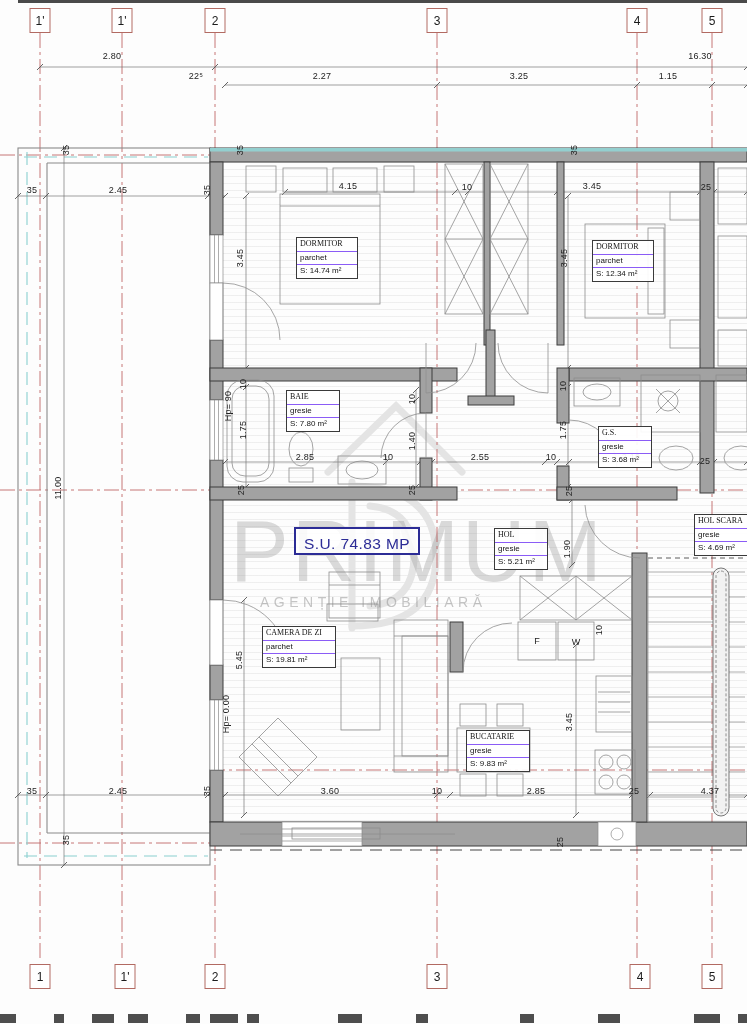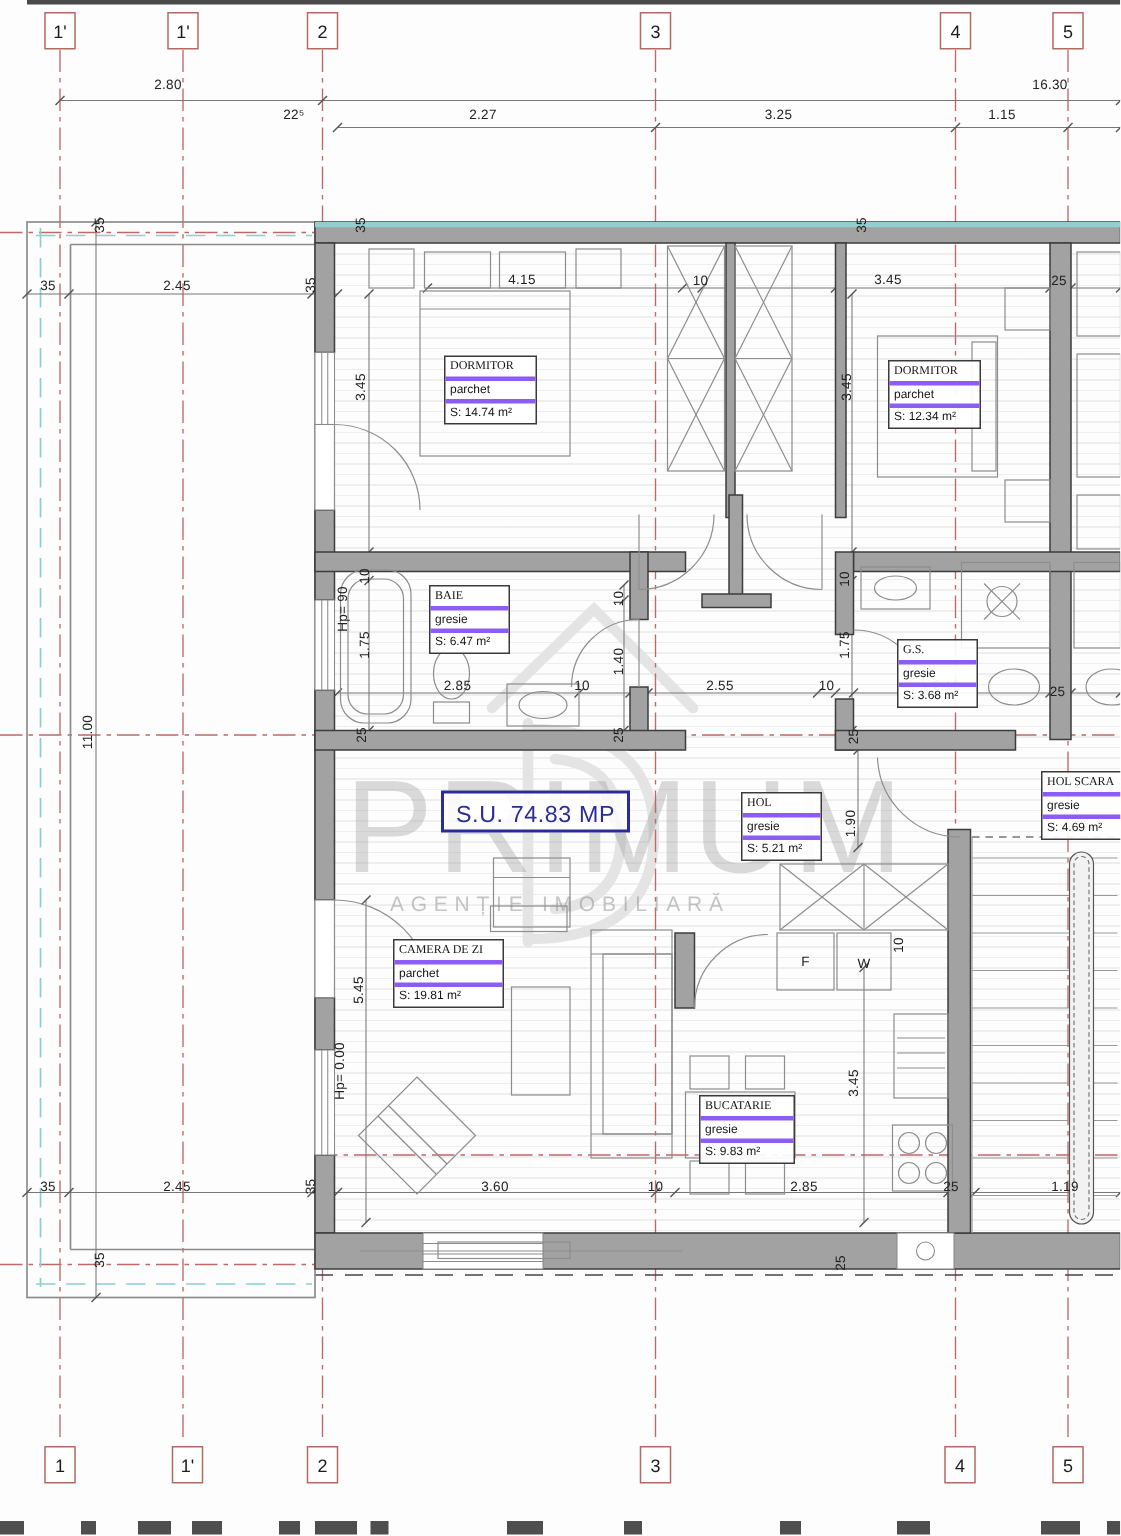--- a/index.html
+++ b/index.html
@@ -14,21 +14,21 @@
   .wm-sub{position:absolute;left:260px;top:594px;font-size:14px;letter-spacing:4.5px;
           color:rgba(150,150,150,.55);white-space:nowrap;}
   .dim{position:absolute;font-size:9px;color:#222;white-space:nowrap;z-index:6;
        transform:translate(-50%,-50%);letter-spacing:.2px;}
   .dim.rot{transform:translate(-50%,-50%) rotate(-90deg);}
   .axisbox{position:absolute;width:19px;height:23px;border:1px solid #b26a62;background:#fff;
            display:flex;align-items:center;justify-content:center;font-size:12px;color:#1c1c1c;
            transform:translateX(-50%);z-index:6;}
   .rlabel{position:absolute;border:1px solid #3a3a3a;background:rgba(255,255,255,.93);z-index:7;
           font-size:8px;color:#141414;}
-  .rlabel .rrow{padding:1px 3px;line-height:10.5px;border-top:3px solid #8b5cf6;white-space:nowrap;}
+  .rlabel .rrow{padding:1px 3px;line-height:10.5px;border-top:1px solid #8b5cf6;white-space:nowrap;}
   .rlabel .rrow:first-child{border-top:0;font-family:Liberation Serif, serif;}
   .su{position:absolute;left:294px;top:527px;width:122px;height:24px;border:2px solid #2c2c96;
       color:#2c2c96;font-size:15.5px;font-weight:400;display:flex;align-items:flex-end;
       justify-content:center;background:rgba(255,255,255,.85);z-index:7;letter-spacing:.4px;}
 </style>
 </head>
 <body>
 
 <div class="stage">
 
@@ -407,40 +407,40 @@
   <span class="dim rot" style="left:599px;top:630px">10</span>
   <span class="dim rot" style="left:239px;top:660px">5.45</span>
   <span class="dim rot" style="left:226px;top:714px">Hp= 0.00</span>
   <span class="dim" style="left:330px;top:791px">3.60</span>
   <span class="dim" style="left:437px;top:791px">10</span>
   <span class="dim" style="left:32px;top:791px">35</span>
   <span class="dim" style="left:118px;top:791px">2.45</span>
   <span class="dim rot" style="left:207px;top:791px">35</span>
   <span class="dim" style="left:536px;top:791px">2.85</span>
   <span class="dim" style="left:634px;top:791px">25</span>
-  <span class="dim" style="left:710px;top:791px">1.19</span>
+  <span class="dim" style="left:710px;top:791px">4.37</span>
   <span class="dim rot" style="left:569px;top:722px">3.45</span>
   <span class="dim" style="left:537px;top:641px">F</span>
   <span class="dim" style="left:576px;top:642px">W</span>
   <span class="dim rot" style="left:560px;top:842px">25</span>
 
   <div class="rlabel" style="left:296px;top:237px;width:60px">
     <div class="rrow">DORMITOR</div>
     <div class="rrow">parchet</div>
     <div class="rrow">S: 14.74 m²</div>
   </div>
   <div class="rlabel" style="left:592px;top:240px;width:60px">
     <div class="rrow">DORMITOR</div>
     <div class="rrow">parchet</div>
     <div class="rrow">S: 12.34 m²</div>
   </div>
   <div class="rlabel" style="left:286px;top:390px;width:52px">
     <div class="rrow">BAIE</div>
     <div class="rrow">gresie</div>
-    <div class="rrow">S: 6.47 m²</div>
+    <div class="rrow">S: 7.80 m²</div>
   </div>
   <div class="rlabel" style="left:598px;top:426px;width:52px">
     <div class="rrow">G.S.</div>
     <div class="rrow">gresie</div>
     <div class="rrow">S: 3.68 m²</div>
   </div>
   <div class="rlabel" style="left:494px;top:528px;width:52px">
     <div class="rrow">HOL</div>
     <div class="rrow">gresie</div>
     <div class="rrow">S: 5.21 m²</div>

